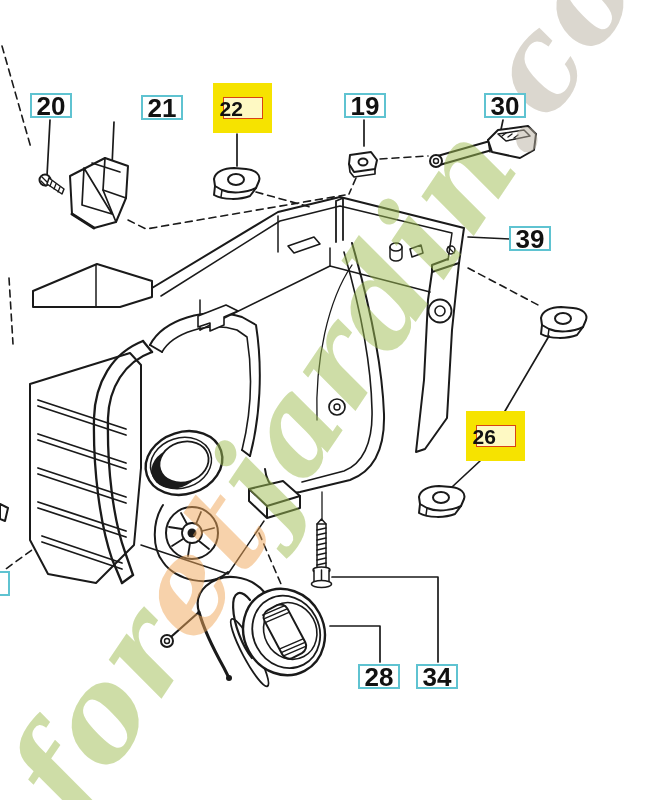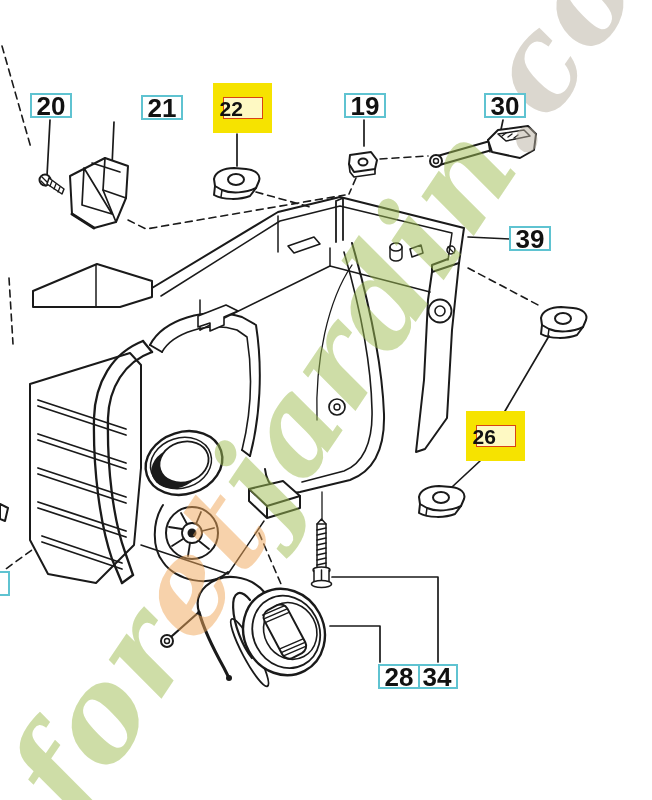--- a/index.html
+++ b/index.html
@@ -232,17 +232,17 @@
   <div class="part-label" style="left:484px;top:93px;">30</div>
   <div class="part-label" style="left:509px;top:226px;">39</div>
 
   <div class="part-label-hl" style="left:466px;top:411px;">
     <div class="inner">
         <span>26</span>
       </div>
   </div>
 
   <div class="part-label" style="left:416px;top:664px;">34</div>
-  <div class="part-label" style="left:378px;top:664px;">28</div>
+  <div class="part-label" style="left:358px;top:664px;">28</div>
 
   <div class="part-label" style="left:-32px;top:571px;"></div>
 
 </div>
 
 </body></html>

